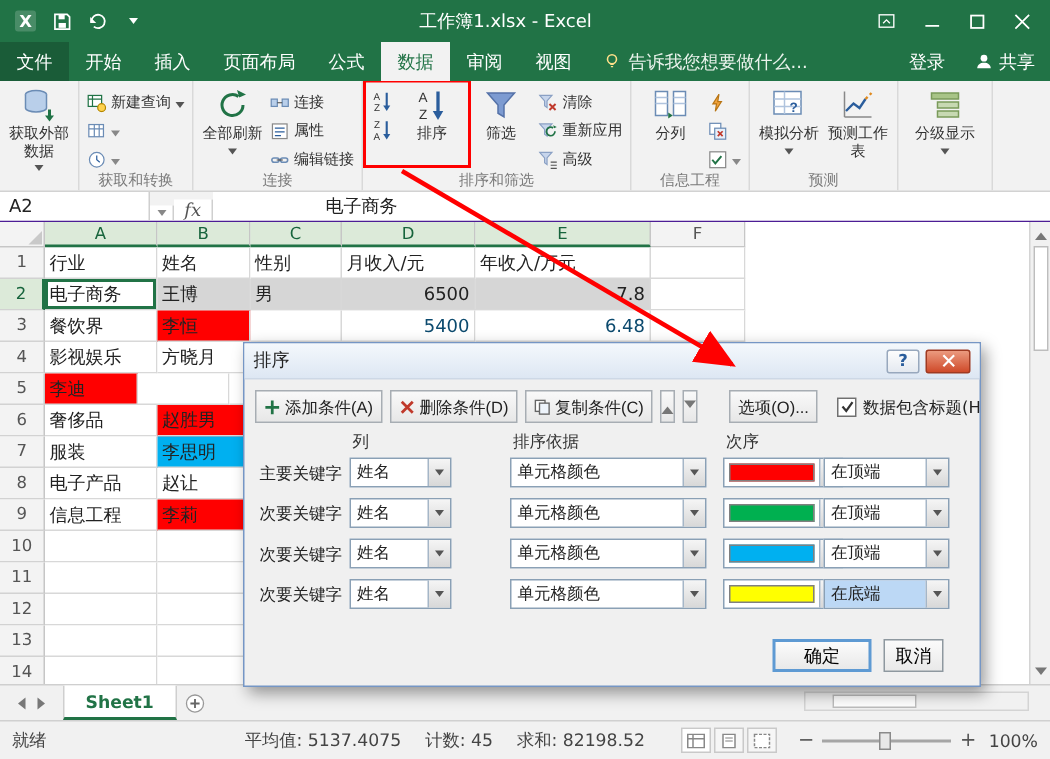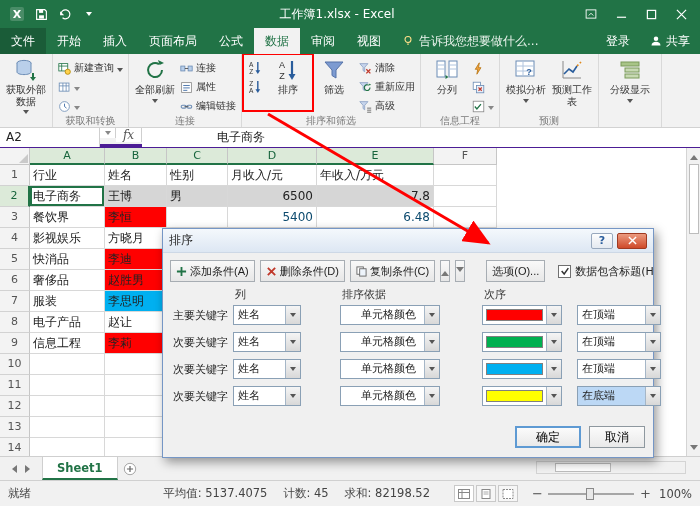--- a/index.html
+++ b/index.html
@@ -32,21 +32,21 @@
   .bigbtn { display:flex; flex-direction:column; align-items:center; width:46px; padding:2px 1px; font-size:10px; line-height:1.15; text-align:center; color:#333; background:none; border:none; }
   .bigbtn .blabel { margin-top:2px; }
   .smcol { display:flex; flex-direction:column; justify-content:flex-start; gap:2px; padding-top:2px; }
   .smbtn { display:flex; align-items:flex-end; gap:3px; height:17px; font-size:10px; color:#333; background:none; border:none; padding:0 2px; white-space:nowrap; }
   .dd { width:0; height:0; border:3px solid transparent; border-top:4px solid #555; display:inline-block; margin-top:3px; }
   .dd.lite { border-top-color:#888; }
   .sort-red-wrap { position:relative; display:flex; align-items:flex-start; }
   .red-outline { position:absolute; left:-3px; top:-3px; right:-3px; bottom:-14px; border:2px solid #FF0000; z-index:6; pointer-events:none; }
 
   
-  .fbar { position:absolute; left:0; top:128px; width:700px; height:20px; background:#f2f2f2; border-bottom:4px solid #4c1d95; display:flex; align-items:flex-start; }
+  .fbar { position:absolute; left:0; top:128px; width:700px; height:20px; background:#f2f2f2; border-bottom:1px solid #4c1d95; display:flex; align-items:flex-end; }
   .namebox { width:100px; background:#fff; border-right:1px solid #cfcfcf; padding:0 6px; line-height:19px; font-size:12px; }
   .nbdd { width:16px; background:#fff; border-right:1px solid #cfcfcf; display:flex; align-items:center; justify-content:center; }
   .fxbtn { width:26px; display:flex; align-items:center; justify-content:center; font-style:italic; font-family:"DejaVu Serif","Liberation Serif",serif; color:#555; border-right:1px solid #cfcfcf; background:#fff; font-size:12px; }
   .fval { flex:1; background:#fff; line-height:19px; padding-left:75px; font-size:12px; }
 
   
   .sheet { position:absolute; left:0; top:148px; width:686px; height:308px; background:#fff; overflow:hidden; }
   .chrow { display:flex; height:17px; }
   .ch { background:#f3f3f3; border-right:1px solid #c6c6c6; border-bottom:1px solid #c6c6c6; text-align:center; line-height:15px; color:#555; font-size:11px; }
   .ch.hl { background:#dcead9; color:#17643c; border-bottom:2px solid #217346; }
@@ -112,25 +112,25 @@
   .dlg-headers { position:absolute; left:0; top:58px; right:0; height:14px; font-size:11px; color:#333; }
   .dlg-headers span { position:absolute; top:0; }
   .hd-col { left:72px; } .hd-sorton { left:179px; } .hd-order { left:321px; }
   .cond-row { position:absolute; left:0; right:0; height:20px; }
   .cond-label { position:absolute; left:10px; top:3px; font-size:11px; color:#222; white-space:nowrap; }
   .combo { position:absolute; top:0; height:20px; background:#fff; border:1px solid #8aa0b5; display:flex; align-items:stretch; }
   .ctext { flex:1; font-size:11px; line-height:18px; padding:0 4px; overflow:hidden; white-space:nowrap; }
   .ctext.focused { background:#bcd8f5; }
   .cbtn { width:15px; background:linear-gradient(#f5f5f5,#d8d8d8); border-left:1px solid #a5b6c7; display:flex; align-items:center; justify-content:center; }
   .swatch { flex:1; margin:3px; border:1px solid #808080; }
-  .co1 { left:70px; width:68px; } .co2 { left:177px; width:100px;padding-left:16px; } .co3 { left:319px; width:80px; } .co4 { left:414px; width:84px; }
+  .co1 { left:70px; width:68px; } .co2 { left:177px; width:131px; } .co3 { left:319px; width:80px; } .co4 { left:386px; width:84px; }
   .dlg-footer { position:absolute; left:0; top:197px; right:6px; height:22px; }
   .fbtn { position:absolute; top:0; height:22px; font-size:12px; background:linear-gradient(#fbfbfb,#e9e9e9); border:1px solid #8e989f; text-align:center; line-height:20px; }
   .fbtn.ok { left:352px; width:66px; border:2px solid #5e9ad3; line-height:18px; }
-  .fbtn.cancel { left:426px; width:56px; }
+  .fbtn.cancel { left:426px; width:40px; }
 
   
   .arrow-overlay { position:absolute; left:0; top:0; z-index:30; pointer-events:none; }
 </style>
 </head>
 <body>
 
 <div id="app">
 
   <div class="titlebar">
@@ -485,21 +485,20 @@
       <div class="cell cB">方晓月</div>
       <div class="cell cC"></div>
       <div class="cell cD"></div>
       <div class="cell cE"></div>
       <div class="cell cF"></div>
       <div class="fillc"></div>
     </div>
 
     <div class="srow">
       <div class="rh">5</div>
-      <div class="cell cA">快消品</div>
       <div class="cell cB" style="background-color: rgb(255, 0, 0);">李迪</div>
       <div class="cell cC"></div>
       <div class="cell cD"></div>
       <div class="cell cE"></div>
       <div class="cell cF"></div>
       <div class="fillc"></div>
     </div>
 
     <div class="srow">
       <div class="rh">6</div>

